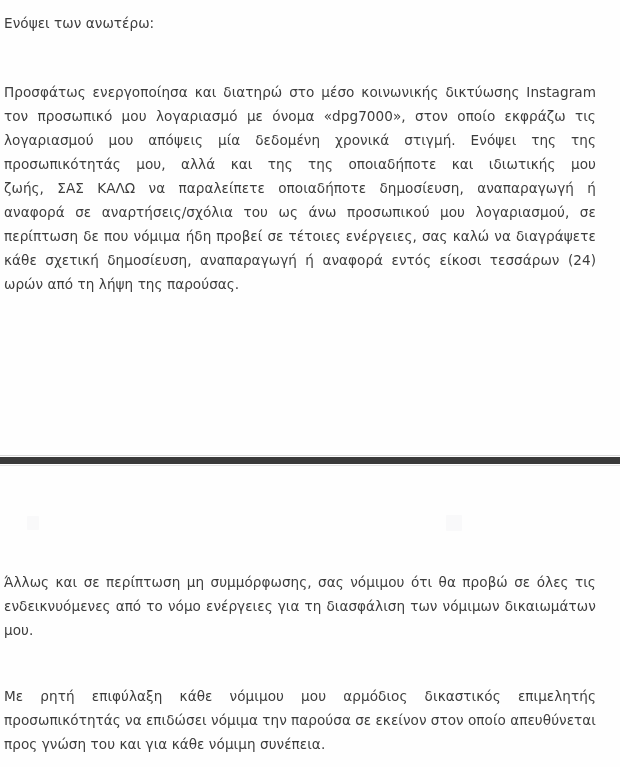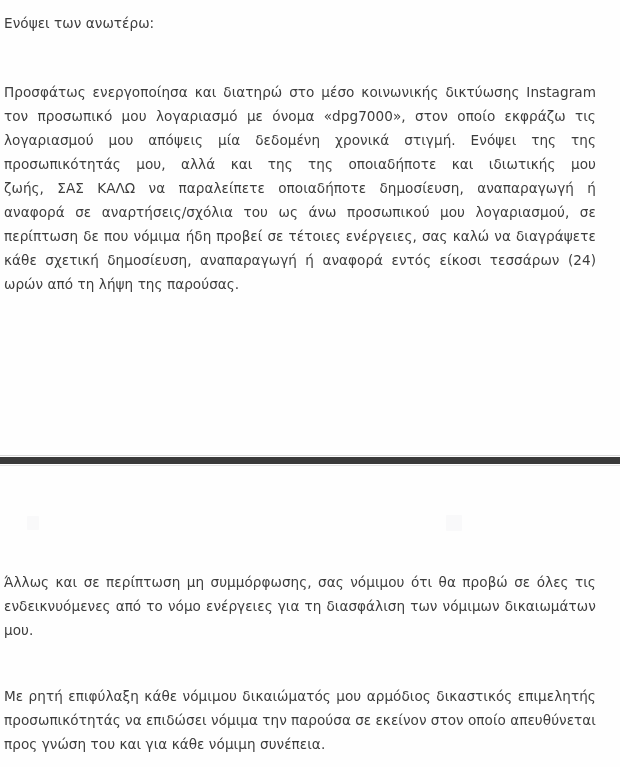--- a/index.html
+++ b/index.html
@@ -246,21 +246,20 @@
       <div class="doc-line">μου.</div>
     </div>
 
   <div class="text-block para-3">
       <div class="doc-line justify">
         <span>Με</span>
         <span>ρητή</span>
         <span>επιφύλαξη</span>
         <span>κάθε</span>
         <span>νόμιμου</span>
-        <span>δικαιώματός</span>
         <span>μου</span>
         <span>αρμόδιος</span>
         <span>δικαστικός</span>
         <span>επιμελητής</span>
       </div>
       <div class="doc-line justify">
         <span>προσωπικότητάς</span>
         <span>να</span>
         <span>επιδώσει</span>
         <span>νόμιμα</span>

